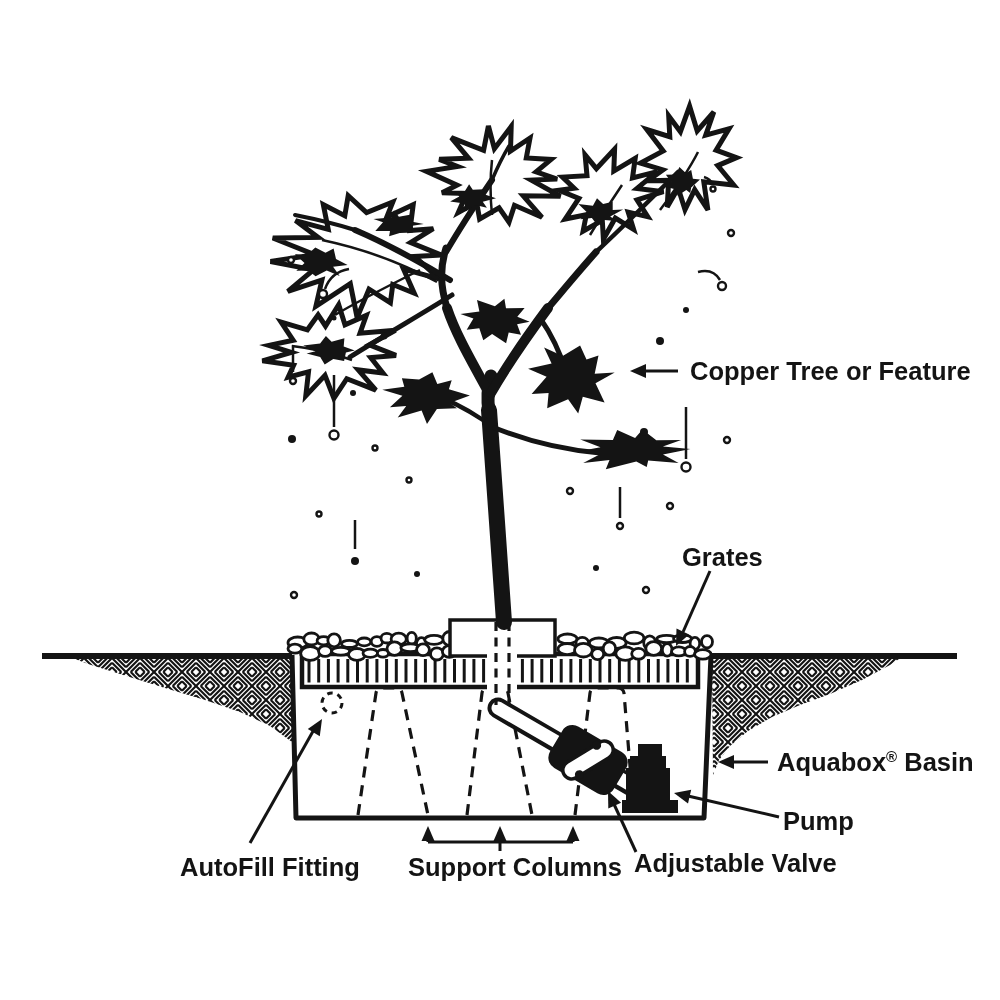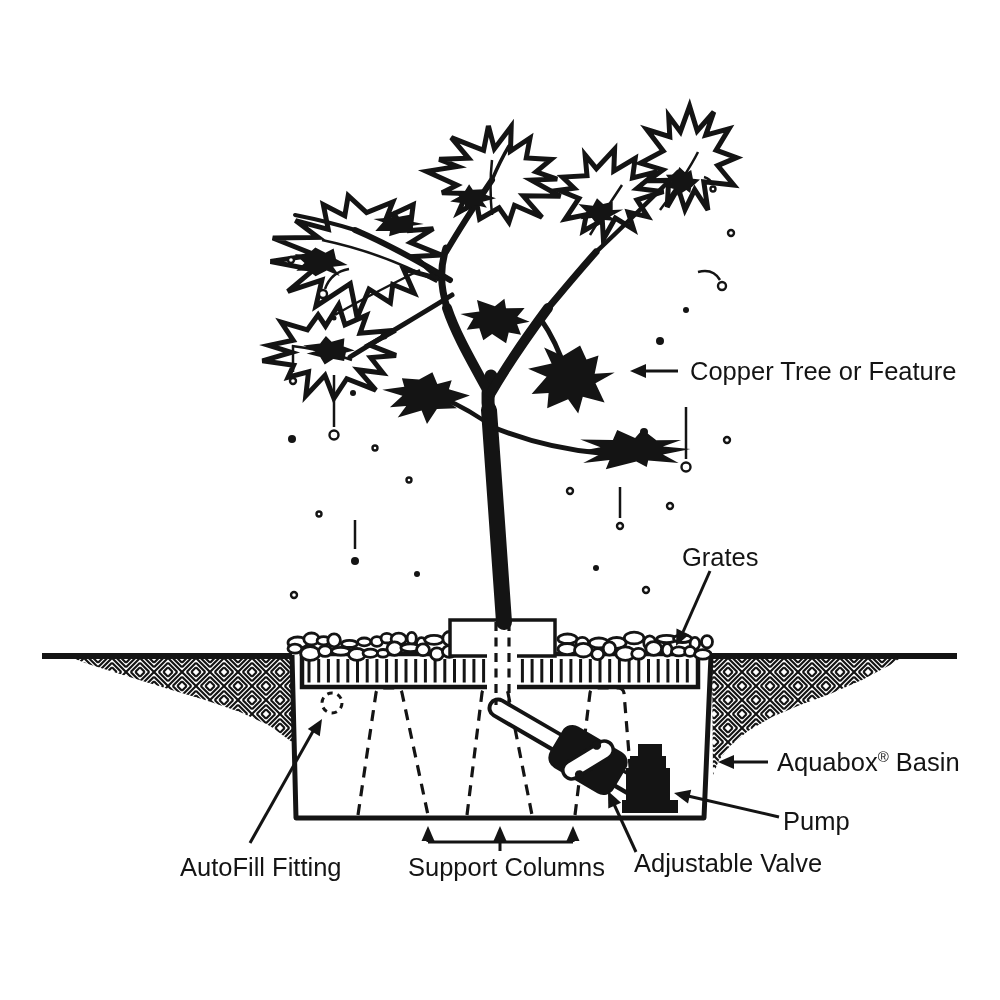--- a/index.html
+++ b/index.html
@@ -1,16 +1,16 @@
 <!DOCTYPE html>
 <html><head>
 <meta charset="utf-8">
 <style>
   html,body{margin:0;padding:0;background:#ffffff;}
-  .stage{width:1000px;height:1000px;background:#ffffff;position:relative;overflow:hidden;}
+  .stage{width:1000px;height:1000px;background:#ffffff;position:relative;overflow:hidden;font-weight:bold;}
   svg{display:block;}
   .lbl{font-family:"Liberation Sans","DejaVu Sans",sans-serif;font-size:25.5px;fill:#141414;}
   .lbl .reg{font-size:15px;}
 </style>
 </head>
 <body>
 
 <div class="stage">
 <svg width="1000" height="1000" viewBox="0 0 1000 1000">
   <defs>

